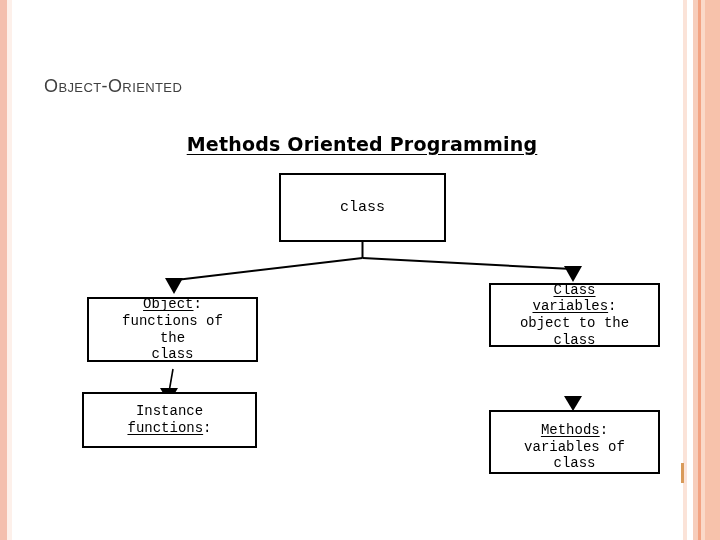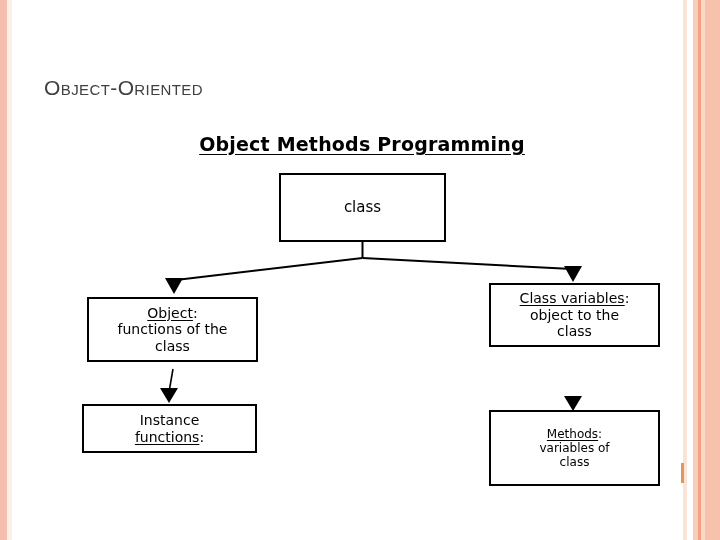--- a/index.html
+++ b/index.html
@@ -24,21 +24,21 @@
   .sR6{left:705px;width:15px;background:#f7c2ab;}
 
   .tick-mark{position:absolute;left:681px;top:463px;width:3px;height:20px;
              background:#d99a5a;}
 
   
   #title{
     position:absolute;left:44px;top:76px;
     color:#404040;
     font-family:"Liberation Sans", sans-serif;
-    font-size:21px;
+    font-size:18px;
     font-variant:small-caps;
     letter-spacing:0.4px;
     white-space:nowrap;
   }
 
   
   #diagram{position:absolute;left:0;top:0;width:720px;height:540px;}
 
   #diagram-title{
     position:absolute;left:184px;top:133px;width:356px;
@@ -54,28 +54,28 @@
     position:absolute;
     border:2.5px solid #000;
     background:#fff;
     box-sizing:border-box;
     display:flex;align-items:center;justify-content:center;
     text-align:center;
     color:#000;
     font-family:"DejaVu Sans", sans-serif;
     line-height:1.18;
   }
-  .node .txt{padding:0 21px;width:100%;}
+  .node .txt{padding:0 21px;width:100%;font-family:Liberation Mono, monospace;}
   .u{text-decoration:underline;text-underline-offset:2px;}
 
   #node-class{left:279px;top:173px;width:167px;height:69px;font-size:15px;}
   #node-objects{left:87px;top:297px;width:171px;height:65px;font-size:14px;}
   #node-classvars{left:489px;top:283px;width:171px;height:64px;font-size:14px;text-align:center;}
-  #node-instancevars{left:82px;top:404px;width:175px;height:49px;font-size:14px;}
-  #node-methods{left:489px;top:410px;width:171px;height:76px;font-size:12px;}
+  #node-instancevars{left:82px;top:392px;width:175px;height:56px;font-size:14px;}
+  #node-methods{left:489px;top:410px;width:171px;height:64px;font-size:14px;align-items:flex-end;}
 
   svg#edges{position:absolute;left:0;top:0;width:720px;height:540px;
             pointer-events:none;}
 </style>
 </head>
 <body>
 
 <div id="slide">
 
   <div class="stripe sL1"></div>
@@ -86,21 +86,21 @@
   <div class="stripe sR3"></div>
   <div class="stripe sR4"></div>
   <div class="stripe sR5"></div>
   <div class="stripe sR6"></div>
   <div class="tick-mark"></div>
 
   <div id="title">Object-Oriented</div>
 
   <div id="diagram">
 
-    <div id="diagram-title">Object Methods Programming</div>
+    <div id="diagram-title">Methods Oriented Programming</div>
 
     <svg id="edges" viewBox="0 0 720 540" xmlns="http://www.w3.org/2000/svg">
 
       <path d="M362.5 242 L362.5 258" stroke="#000" stroke-width="2" fill="none"></path>
 
       <path d="M362.5 258 L176 280" stroke="#000" stroke-width="2" fill="none"></path>
       <polygon points="165,278 183,278 174,294" fill="#000"></polygon>
 
       <path d="M362.5 258 L572 269" stroke="#000" stroke-width="2" fill="none"></path>
       <polygon points="564,266 582,266 573,282" fill="#000"></polygon>

